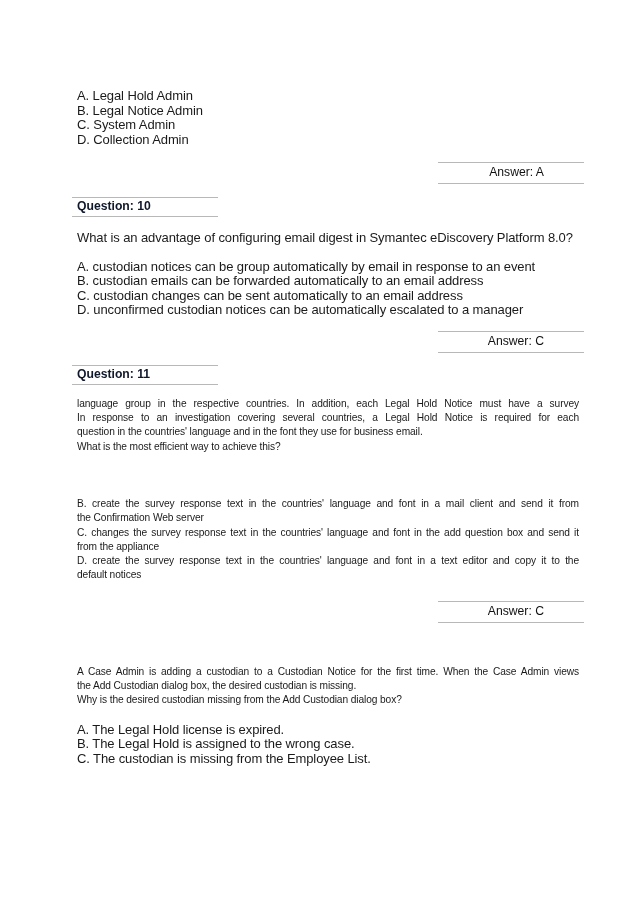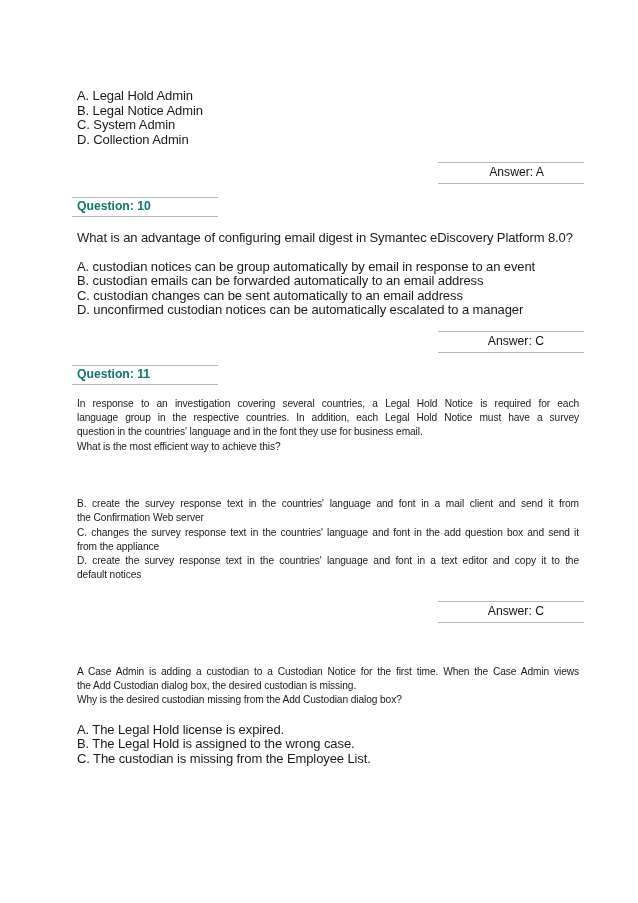--- a/index.html
+++ b/index.html
@@ -8,21 +8,21 @@
   .page { position: absolute; left: 0; top: 0; width: 638px; height: 903px; }
   .line { position: absolute; left: 77px; font-size: 13px; line-height: 14px; white-space: nowrap; letter-spacing: -0.1px; }
   .para { position: absolute; left: 77px; width: 502px; font-size: 10.2px; line-height: 14.2px; text-align: justify; letter-spacing: -0.1px; }
   .para .row { display: block; text-align: justify; text-align-last: justify; }
   .para .row.last { text-align-last: left; }
   .answer-box { position: absolute; left: 438px; width: 146px; height: 20px;
                 border-top: 1px solid #b8b8b8; border-bottom: 1px solid #b8b8b8; }
   .answer-box span { position: absolute; right: 40px; top: 2px; font-weight: normal; font-size: 12.2px; color: #111; }
   .question-box { position: absolute; left: 72px; width: 146px; height: 18px;
                   border-top: 1px solid #b8b8b8; border-bottom: 1px solid #b8b8b8; }
-  .question-box span { position: absolute; left: 5px; top: 1px; font-weight: bold; font-size: 12.2px; color: #0f766e; }
+  .question-box span { position: absolute; left: 5px; top: 1px; font-weight: bold; font-size: 12.2px; color: #0f172a; }
 </style>
 </head>
 <body>
 
 <div class="page">
 
   <div class="line" style="top:89px">A. Legal Hold Admin</div>
   <div class="line" style="top:104px">B. Legal Notice Admin</div>
   <div class="line" style="top:118px">C. System Admin</div>
   <div class="line" style="top:133px">D. Collection Admin</div>
@@ -41,22 +41,22 @@
   <div class="line" style="top:303px">D. unconfirmed custodian notices can be automatically escalated to a manager</div>
 
   <div class="answer-box" style="top:331px">
     <span>Answer: C</span>
   </div>
 
   <div class="question-box" style="top:365px">
     <span>Question: 11</span>
   </div>
   <div class="para" style="top:397px">
+    <span class="row">language group in the respective countries. In addition, each Legal Hold Notice must have a survey</span>
     <span class="row">In response to an investigation covering several countries, a Legal Hold Notice is required for each</span>
-    <span class="row">language group in the respective countries. In addition, each Legal Hold Notice must have a survey</span>
     <span class="row last">question in the countries' language and in the font they use for business email.</span>
     <span class="row last">What is the most efficient way to achieve this?</span>
   </div>
   <div class="para" style="top:497px">
     <span class="row">B. create the survey response text in the countries' language and font in a mail client and send it from</span>
     <span class="row last">the Confirmation Web server</span>
   </div>
   <div class="para" style="top:526px">
     <span class="row">C. changes the survey response text in the countries' language and font in the add question box and send it</span>
     <span class="row last">from the appliance</span>

